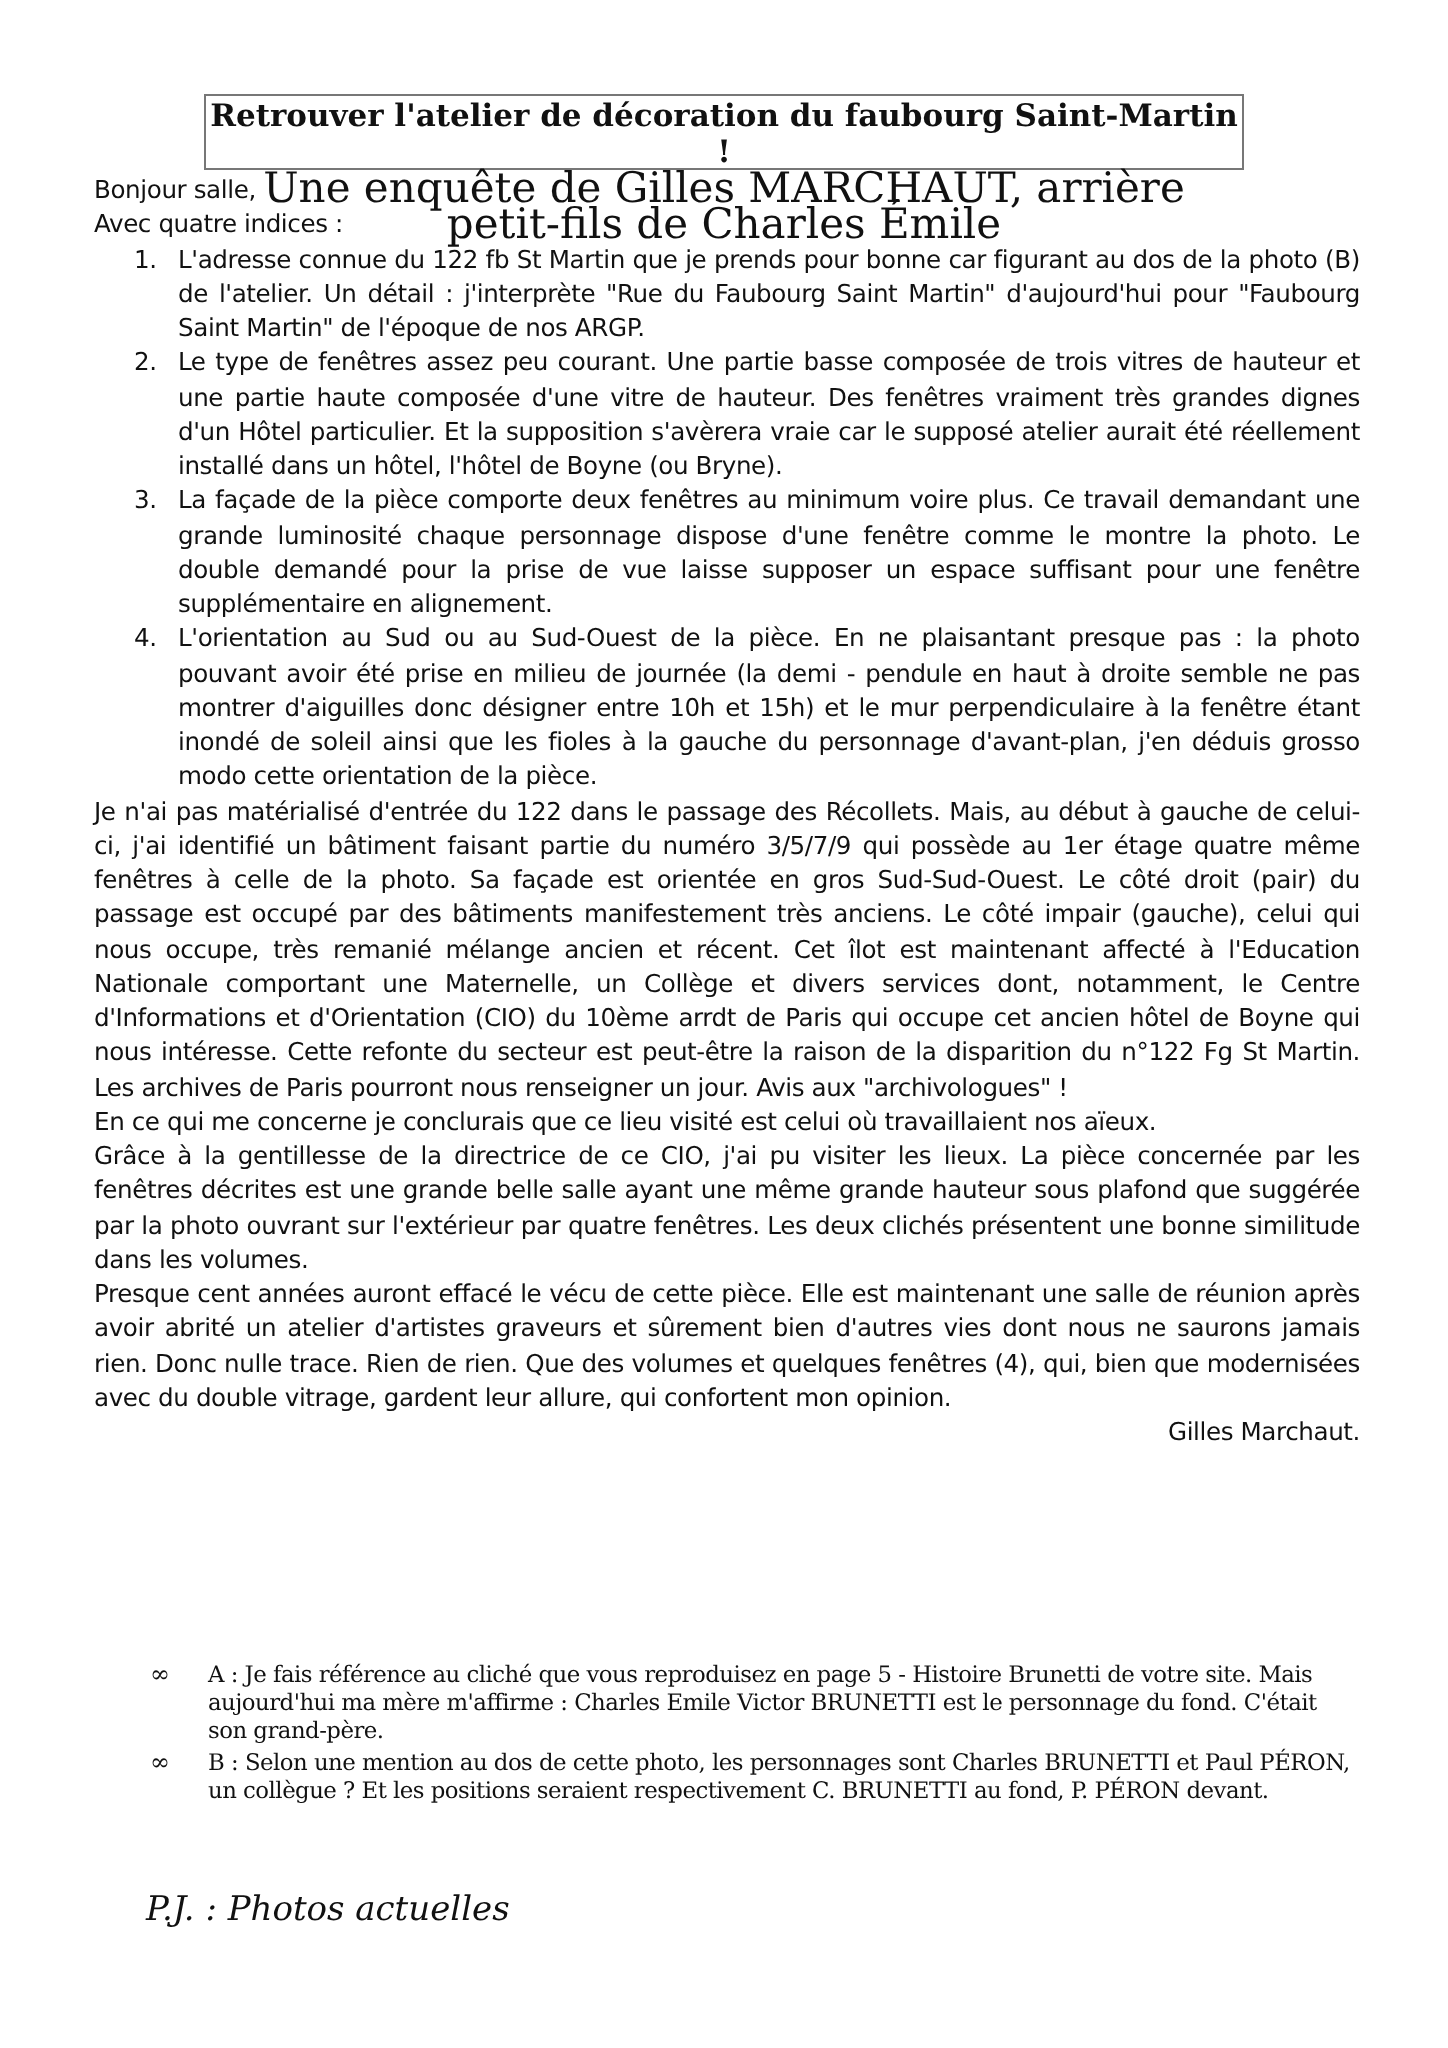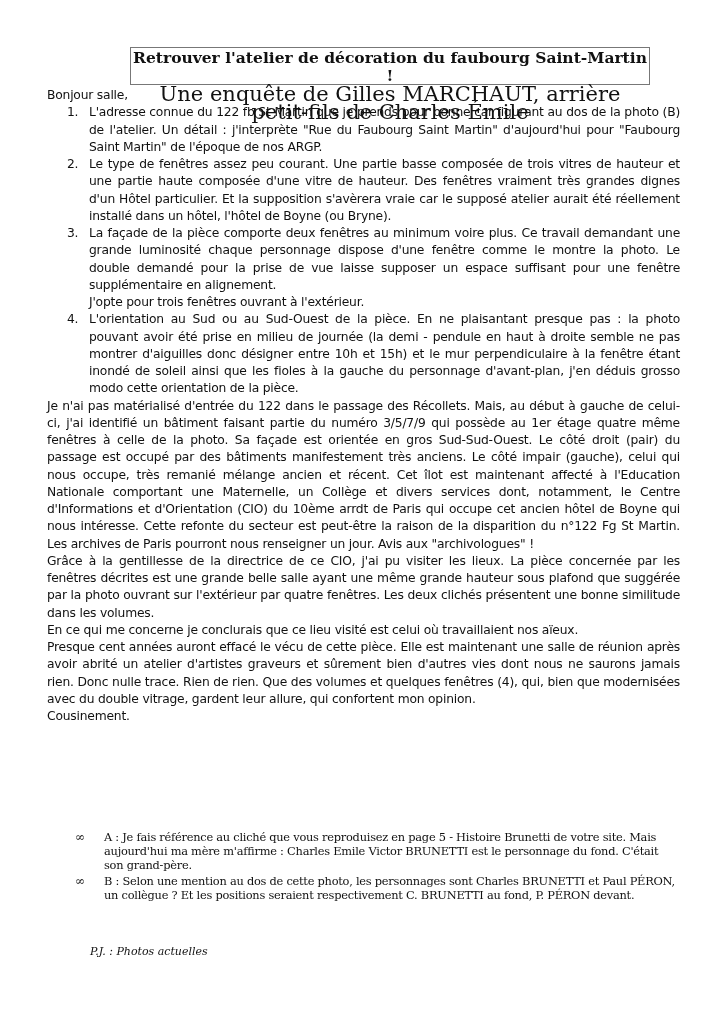--- a/index.html
+++ b/index.html
@@ -1,21 +1,20 @@
 <!DOCTYPE html>
 <html><head>
 <meta charset="utf-8">
 <style>
   html, body { margin: 0; padding: 0; background: #ffffff; }
   body { width: 724px; height: 1024px; position: relative; overflow: hidden; color: #111; }
   .title-box {
     position: absolute; left: 102px; top: 47px; width: 520px; height: 38px;
     border: 1px solid #777; box-sizing: border-box; text-align: center;
     font-family: "DejaVu Serif", "Liberation Serif", serif;
-    margin-left: 28px;
   }
   .title-main { font-weight: bold; font-size: 15.5px; line-height: 18px; margin-top: 1px; }
   .title-sub { font-size: 21px; line-height: 18px; }
   .body-text {
     position: absolute; left: 47px; top: 87px; width: 633px;
     font-family: "DejaVu Sans", "Liberation Sans", sans-serif;
     font-size: 12.3px; line-height: 17.25px; letter-spacing: -0.2px;
   }
   .body-text p { margin: 0; }
   .justify { text-align: justify; }
@@ -27,57 +26,57 @@
     position: absolute; left: 75px; top: 830px; width: 600px;
     font-family: "DejaVu Serif", "Liberation Serif", serif;
     font-size: 11.4px; line-height: 14.2px; letter-spacing: -0.25px;
   }
   .note { position: relative; padding-left: 29px; margin-bottom: 1px; }
   .note .bullet { position: absolute; left: 0; top: 0; font-size: 12px; }
   .note.italic .note-text { }
   .pj {
     position: absolute; left: 73px; top: 945px;
     font-family: "DejaVu Serif", "Liberation Serif", serif;
-    font-style: italic; font-size: 11px; margin-left: 17px;
+    font-style: italic; font-size: 17px;
   }
 </style>
 </head>
 <body>
 
 <div class="title-box">
   <div class="title-main">Retrouver l'atelier de décoration du faubourg Saint-Martin !</div>
   <div class="title-sub">Une enquête de Gilles MARCHAUT, arrière petit-fils de Charles Émile</div>
 </div>
 
 <div class="body-text">
   <p>Bonjour salle,</p>
+  <p>Avec quatre indices :</p>
   <ol class="clues">
     <li>
       <span class="num">1.</span>
       <span>L'adresse connue du 122 fb St Martin que je prends pour bonne car figurant au dos de la photo (B) de l'atelier. Un détail : j'interprète "Rue du Faubourg Saint Martin" d'aujourd'hui pour "Faubourg Saint Martin" de l'époque de nos ARGP.</span>
     </li>
     <li>
       <span class="num">2.</span>
       <span>Le type de fenêtres assez peu courant. Une partie basse composée de trois vitres de hauteur et une partie haute composée d'une vitre de hauteur. Des fenêtres vraiment très grandes dignes d'un Hôtel particulier. Et la supposition s'avèrera vraie car le supposé atelier aurait été réellement installé dans un hôtel, l'hôtel de Boyne (ou Bryne).</span>
     </li>
     <li>
       <span class="num">3.</span>
       <span>La façade de la pièce comporte deux fenêtres au minimum voire plus. Ce travail demandant une grande luminosité chaque personnage dispose d'une fenêtre comme le montre la photo. Le double demandé pour la prise de vue laisse supposer un espace suffisant pour une fenêtre supplémentaire en alignement.</span><br>
-      <span>J'opte pour trois fenêtres ouvrant à l'extérieur.</span>
     </li>
     <li>
       <span class="num">4.</span>
       <span>L'orientation au Sud ou au Sud-Ouest de la pièce. En ne plaisantant presque pas : la photo pouvant avoir été prise en milieu de journée (la demi - pendule en haut à droite semble ne pas montrer d'aiguilles donc désigner entre 10h et 15h) et le mur perpendiculaire à la fenêtre étant inondé de soleil ainsi que les fioles à la gauche du personnage d'avant-plan, j'en déduis grosso modo cette orientation de la pièce.</span>
     </li>
   </ol>
   <p class="justify">Je n'ai pas matérialisé d'entrée du 122 dans le passage des Récollets. Mais, au début à gauche de celui-ci, j'ai identifié un bâtiment faisant partie du numéro 3/5/7/9 qui possède au 1er étage quatre même fenêtres à celle de la photo. Sa façade est orientée en gros Sud-Sud-Ouest. Le côté droit (pair) du passage est occupé par des bâtiments manifestement très anciens. Le côté impair (gauche), celui qui nous occupe, très remanié mélange ancien et récent. Cet îlot est maintenant affecté à l'Education Nationale comportant une Maternelle, un Collège et divers services dont, notamment, le Centre d'Informations et d'Orientation (CIO) du 10ème arrdt de Paris qui occupe cet ancien hôtel de Boyne qui nous intéresse. Cette refonte du secteur est peut-être la raison de la disparition du n°122 Fg St Martin. Les archives de Paris pourront nous renseigner un jour. Avis aux "archivologues" !</p>
+  <p class="justify">En ce qui me concerne je conclurais que ce lieu visité est celui où travaillaient nos aïeux.</p>
   <p class="justify">Grâce à la gentillesse de la directrice de ce CIO, j'ai pu visiter les lieux. La pièce concernée par les fenêtres décrites est une grande belle salle ayant une même grande hauteur sous plafond que suggérée par la photo ouvrant sur l'extérieur par quatre fenêtres. Les deux clichés présentent une bonne similitude dans les volumes.</p>
-  <p class="justify">En ce qui me concerne je conclurais que ce lieu visité est celui où travaillaient nos aïeux.</p>
   <p class="justify">Presque cent années auront effacé le vécu de cette pièce. Elle est maintenant une salle de réunion après avoir abrité un atelier d'artistes graveurs et sûrement bien d'autres vies dont nous ne saurons jamais rien. Donc nulle trace. Rien de rien. Que des volumes et quelques fenêtres (4), qui, bien que modernisées avec du double vitrage, gardent leur allure, qui confortent mon opinion.</p>
-  <p>Cousinement.</p>
+  <p class="signature">Gilles Marchaut.</p>
 </div>
 
 <div class="notes">
   <div class="note italic">
     <span class="bullet">∞</span>
     <span class="note-text">A : Je fais référence au cliché que vous reproduisez en page 5 - Histoire Brunetti de votre site. Mais aujourd'hui ma mère m'affirme : Charles Emile Victor BRUNETTI est le personnage du fond. C'était son grand-père.</span>
   </div>
   <div class="note">
     <span class="bullet">∞</span>
     <span class="note-text">B : Selon une mention au dos de cette photo, les personnages sont Charles BRUNETTI et Paul PÉRON, un collègue ? Et les positions seraient respectivement C. BRUNETTI au fond, P. PÉRON devant.</span>

